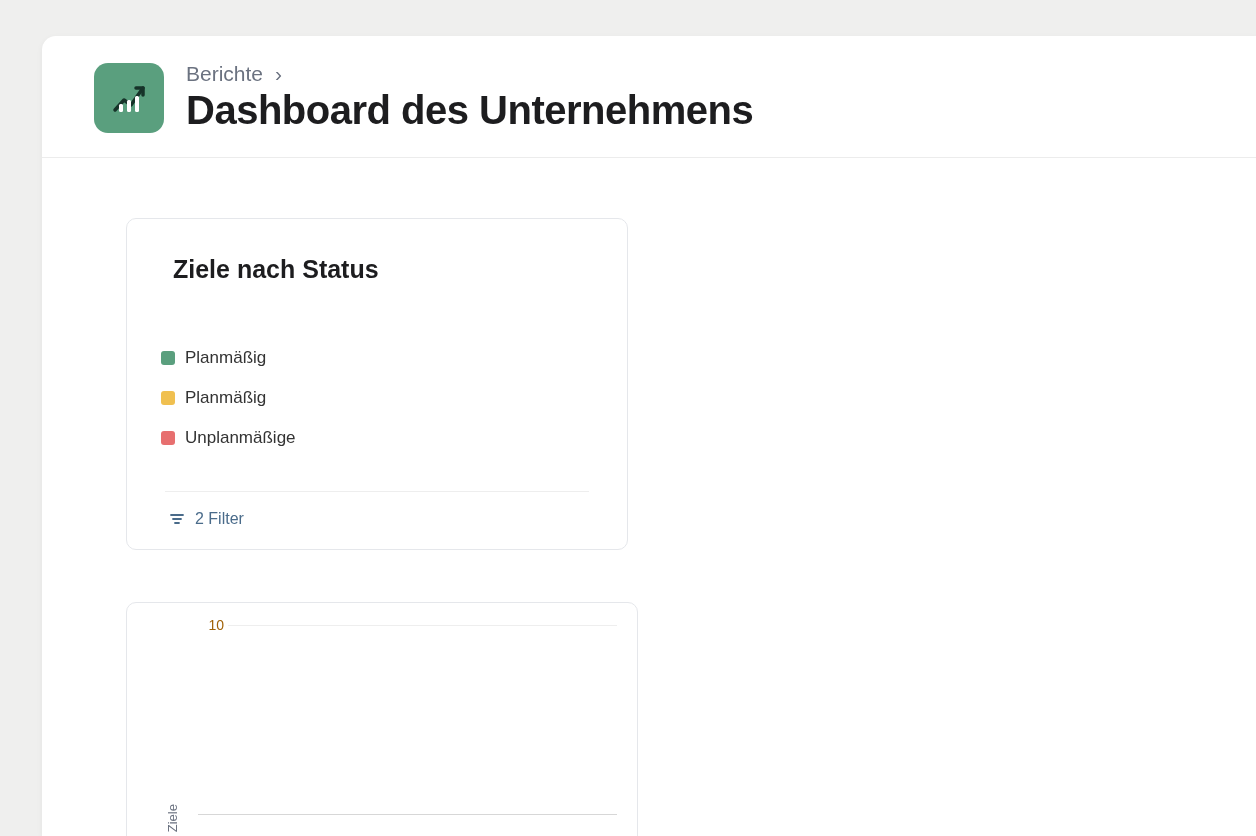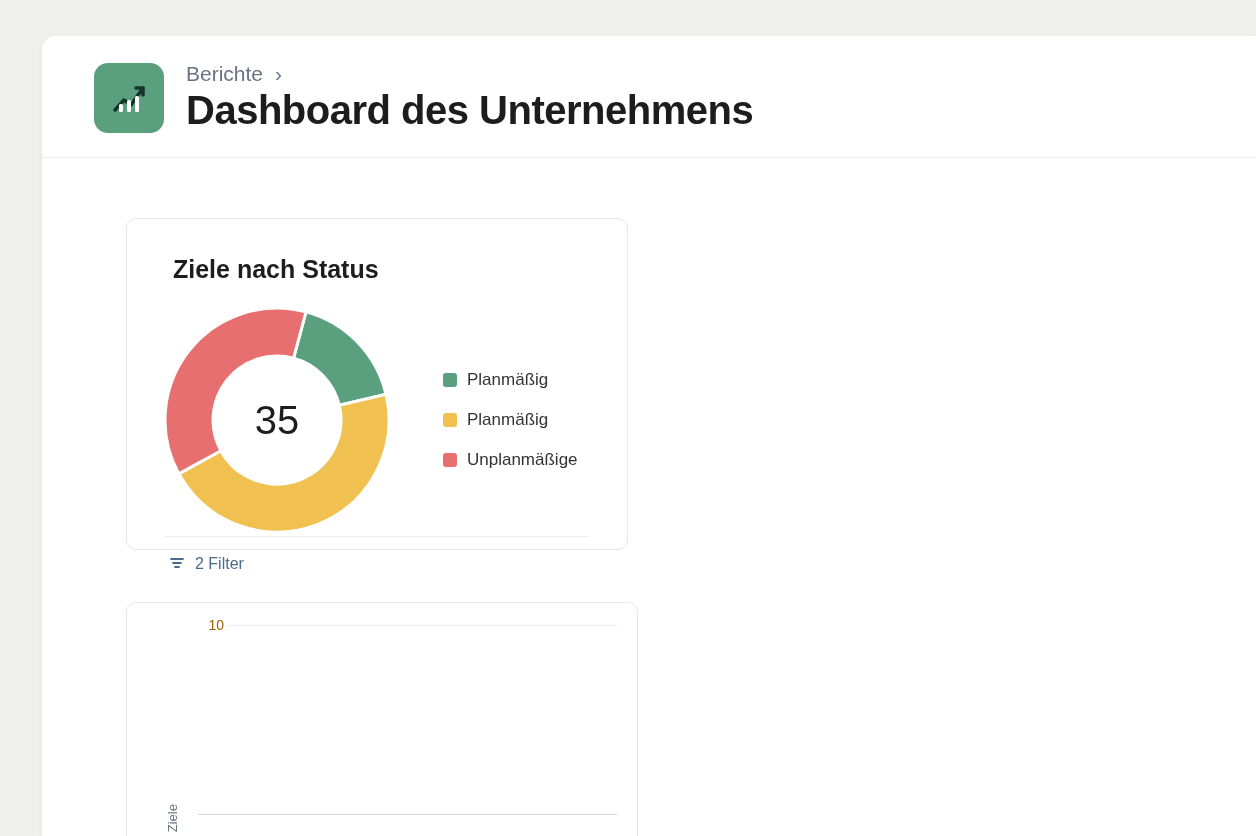--- a/index.html
+++ b/index.html
@@ -106,21 +106,21 @@
       height: 14px;
       border-radius: 3px;
     }
     .card-footer {
       border-top: 1px solid #eee;
       margin: 0 38px;
       padding: 18px 0 18px 4px;
     }
     .filter-badge {
       display: inline-flex;
-      align-items: flex-start;
+      align-items: center;
       gap: 10px;
       color: #4a6b8a;
       font-size: 16px;
     }
     .filter-icon svg { display: block; }
     .bar-area {
       display: flex;
       padding: 8px 20px 0 34px;
       flex: 1;
       position: relative;
@@ -202,28 +202,20 @@
       </div>
       <h1 class="page-title">Dashboard des Unternehmens</h1>
     </div>
   </div>
 
   <div class="content">
 
     <div class="card card-1">
       <div class="card-title">Ziele nach Status</div>
       <div class="donut-area">
-        <div class="donut-wrap">
-          <svg id="donut-svg" width="232" height="232" viewBox="0 0 232 232">
-              <path d="M 144.98773305148234 7.816307455624354 A 112 112 0 0 1 225.00245456357055 90.2616065163978 L 178.2871168934689 101.29234658079875 A 64 64 0 0 0 132.56441888656133 54.18074711749963 Z" fill="#5a9f7e" stroke="#fff" stroke-width="3"></path>
-              <path d="M 225.00245456357055 90.2616065163978 A 112 112 0 0 1 17.773043088362172 169.80952458328585 L 59.870310336206956 146.74829976187763 A 64 64 0 0 0 178.2871168934689 101.29234658079875 Z" fill="#f0c050" stroke="#fff" stroke-width="3"></path>
-              <path d="M 17.773043088362172 169.80952458328585 A 112 112 0 0 1 144.98773305148228 7.81630745562434 L 132.5644188865613 54.18074711749962 A 64 64 0 0 0 59.870310336206956 146.74829976187763 Z" fill="#e76f6f" stroke="#fff" stroke-width="3"></path>
-            </svg>
-          <div class="donut-center">35</div>
-        </div>
         <div class="legend" id="donut-legend">
             <div class="legend-item">
               <span class="swatch" style="background: rgb(90, 159, 126);"></span>
               <span>Planmäßig</span>
             </div>
             <div class="legend-item">
               <span class="swatch" style="background: rgb(240, 192, 80);"></span>
               <span>Planmäßig</span>
             </div>
             <div class="legend-item">

